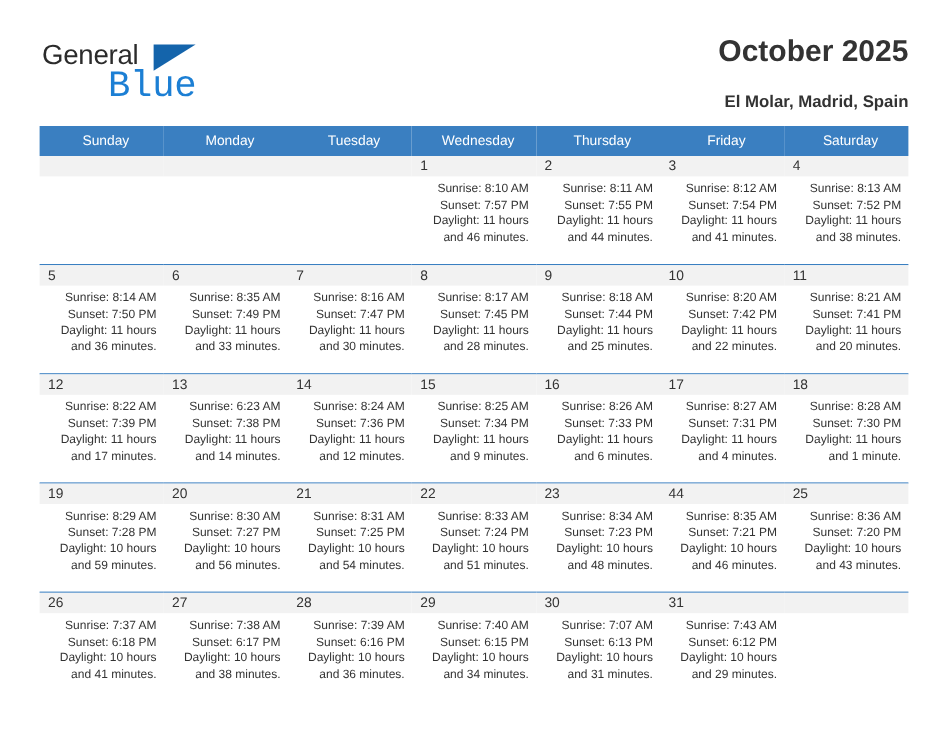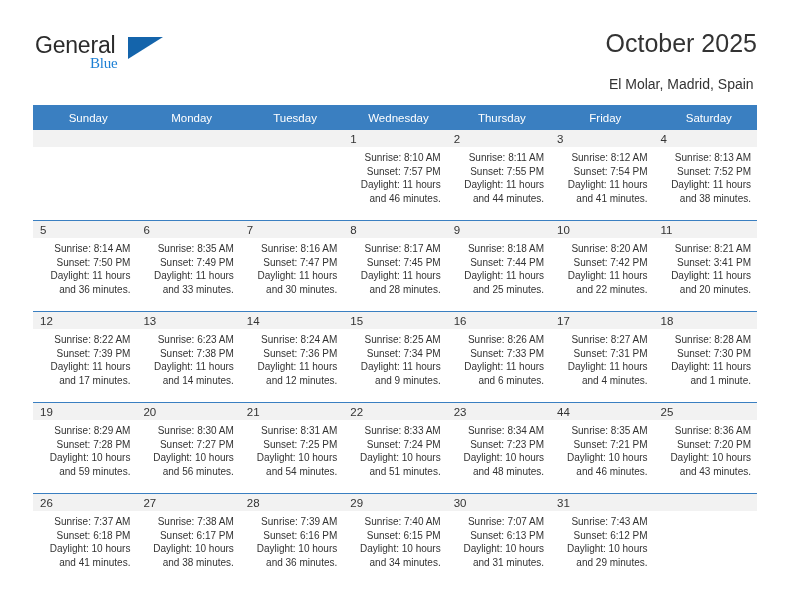--- a/index.html
+++ b/index.html
@@ -42,40 +42,41 @@
     top: 4px;
     font-size: 23px;
     letter-spacing: -0.2px;
     color: #2b2b2b;
     font-family: "Liberation Sans", sans-serif;
   }
   .brand-blue {
     position: absolute;
     left: 55px;
     top: 27px;
-    font-size: 15px;
+    font-size: 31px;
     letter-spacing: -0.2px;
     color: #1c7fd4;
-    font-family: Liberation Serif, serif;
+    font-family: Liberation Mono, monospace;
   }
   .brand-triangle {
     position: absolute;
     left: 93px;
     top: 9px;
     width: 0;
     height: 0;
     border-left: 35px solid #1464ab;
     border-bottom: 22px solid transparent;
   }
 
   .title-block {
     position: absolute;
     right: 0;
     top: 0;
-    text-align: center;
+    text-align: right;
+    font-weight: bold;
   }
   .cal-title {
     font-size: 25px;
     color: #333333;
     line-height: 30px;
     white-space: nowrap;
   }
   .cal-subtitle {
     font-size: 14px;
     color: #333333;
@@ -314,21 +315,21 @@
                   <div>Daylight: 11 hours</div>
                   <div>and 22 minutes.</div>
                 </div>
               </div>
             </td>
             <td>
               <div class="cell-inner">
                 <div class="daynum-band">11</div>
                 <div class="cell-body">
                   <div>Sunrise: 8:21 AM</div>
-                  <div>Sunset: 3:41 PM</div>
+                  <div>Sunset: 7:41 PM</div>
                   <div>Daylight: 11 hours</div>
                   <div>and 20 minutes.</div>
                 </div>
               </div>
             </td>
           </tr>
           <tr class="week-row">
             <td>
               <div class="cell-inner">
                 <div class="daynum-band">12</div>

